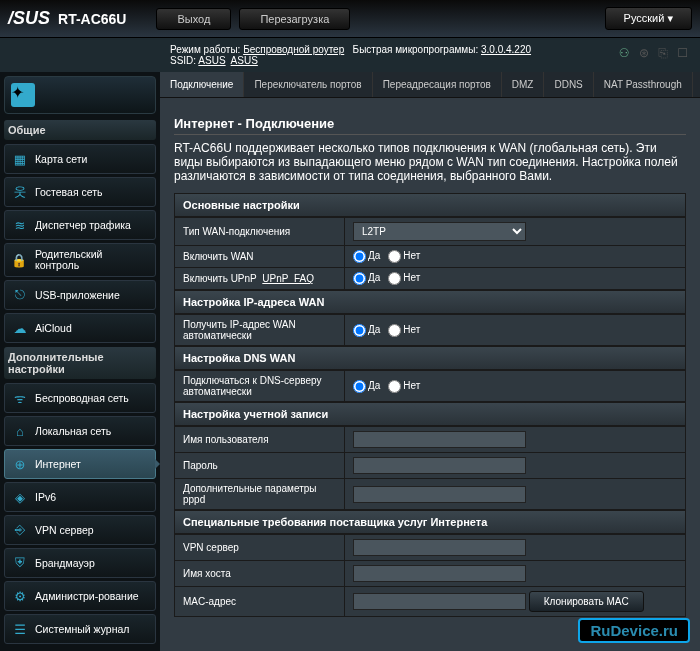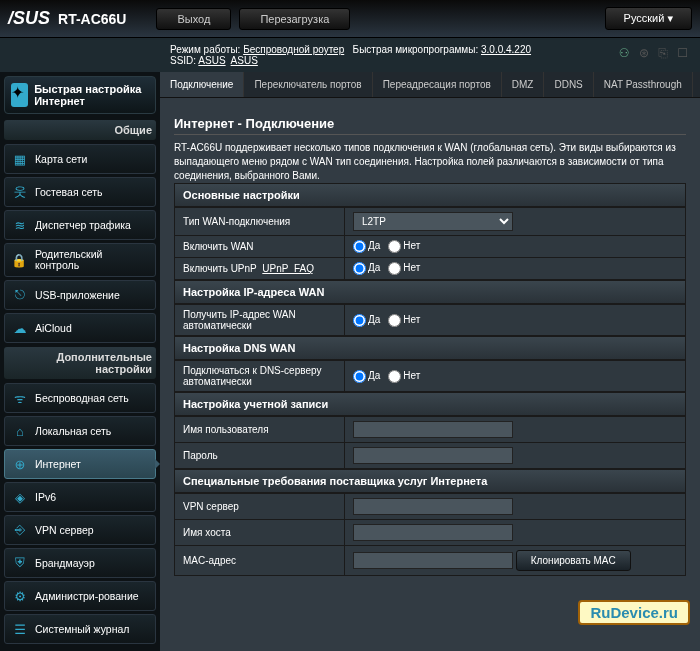--- a/index.html
+++ b/index.html
@@ -12,44 +12,44 @@
 .lang:after{content:" ▾"}
 .info{background:#1e2a30;color:#fff;font-size:10px;padding:5px 10px 5px 170px;display:flex;align-items:center;position:relative;height:34px}
 .info a{color:#fff;}
 .info .icons{position:absolute;right:12px;top:8px;font-size:12px}
 .info .icons span{margin-left:6px;color:#6a8}
 .wrap{display:flex;height:579px}
 .side{width:160px;background:#0d1215;padding:4px}
 .qbox{background:linear-gradient(#1f2e38,#0d1518);border:1px solid #2a3a42;border-radius:4px;padding:6px;display:flex;align-items:center;margin-bottom:6px;cursor:pointer}
 .qbox .ic{width:24px;height:24px;background:#3ac;margin-right:6px;border-radius:3px}
 .qbox .tx{color:#fff;font-size:11px;font-weight:bold;line-height:12px}
-.sect{background:linear-gradient(#2a3840,#1a2528);color:#ddd;font-size:11px;font-weight:bold;text-align:right;padding:4px;border-radius:3px;margin:4px 0}
+.sect{background:linear-gradient(#2a3840,#1a2528);color:#ddd;font-size:11px;font-weight:bold;text-align:left;padding:4px;border-radius:3px;margin:4px 0}
 .nav{background:linear-gradient(#1a252b,#0f1518);border:1px solid #2a3540;border-radius:3px;padding:5px 6px;display:flex;align-items:center;margin-bottom:3px;cursor:pointer}
 .nav.act{background:linear-gradient(#3a5a6a,#2a4550);border-color:#4a7a8a;position:relative}
 .nav.act:after{content:"";position:absolute;right:-5px;top:50%;margin-top:-5px;border-left:5px solid #3a5a6a;border-top:5px solid transparent;border-bottom:5px solid transparent}
 .nav .ic{width:18px;height:18px;margin-right:6px;color:#3ac;font-size:13px;display:inline-flex;align-items:center;justify-content:center}
 .nav .tx{color:#fff;font-size:10.5px;line-height:11px}
 .main{flex:1;background:#323b43;padding:0;overflow-y:auto}
 .tabs{display:flex;background:#21282e;border-bottom:1px solid #111}
 .tab{padding:7px 10px;color:#ccc;font-size:10px;cursor:pointer;border-right:1px solid #333}
 .tab.act{background:#323b43;color:#fff}
 .panel{padding:10px 14px}
 h3{color:#fff;font-size:13px;padding:8px 0 3px;border-bottom:1px solid #555;margin-bottom:6px}
-.desc{color:#fff;font-size:10px;line-height:14px;}
+.desc{color:#fff;font-size:12px;line-height:14px;margin-bottom:10px}
 .sh{background:linear-gradient(#3a454d,#2a3238);color:#fff;font-size:11px;font-weight:bold;padding:5px 8px;border:1px solid #1a1a1a}
 table{width:100%;border-collapse:collapse}
 td{padding:4px 8px;border:1px solid #1a1a1a;background:#2f383f;color:#fff;font-size:10px}
 td:first-child{width:170px}
 td a{color:#fff;text-decoration:underline}
-select,input[type=text]{background:#4a555d;border:1px solid #222;color:#fff;padding:2px 4px;font-size:10px;width:160px}
+select,input[type=text]{background:#4a555d;border:1px solid #222;color:#fff;padding:2px 4px;font-size:10px;width:173px}
 .radio{font-size:10px;color:#fff}
 .radio input{margin-right:2px;vertical-align:middle}
 .radio label{margin-right:8px}
 .btn{background:linear-gradient(#3a454d,#1a2228);color:#fff;border:1px solid #111;padding:4px 14px;font-size:10px;border-radius:3px;cursor:pointer}
-.wm{position:absolute;bottom:26px;right:10px;background:#fef9c3;color:#2a8cb0;font-size:15px;font-weight:bold;padding:2px 10px;border-radius:4px;border:2px solid #a16207}
+.wm{position:absolute;bottom:8px;right:10px;background:#000000;color:#2a8cb0;font-size:15px;font-weight:bold;padding:2px 10px;border-radius:4px;border:2px solid #0ea5e9}
 </style>
 </head>
 <body>
 
 <div class="top">
   <span class="logo">/SUS</span>
   <span class="model">RT-AC66U</span>
   <button class="tbtn">Выход</button>
   <button class="tbtn">Перезагрузка</button>
   <button class="lang">Русский</button>
@@ -70,21 +70,20 @@
     <span style="color:#555">⊛</span>
     <span style="color:#555">⎘</span>
     <span style="color:#555">☐</span>
   </div>
 </div>
 
 <div class="wrap">
   <div class="side">
     <div class="qbox">
       <div class="ic">✦</div>
-      <div class="tx">Быстрая настройка Интернет</div>
     </div>
     <div class="sect">Общие</div>
     <div class="nav">
         <span class="ic">▦</span>
         <span class="tx">Карта сети</span>
       </div>
     <div class="nav">
         <span class="ic">웃</span>
         <span class="tx">Гостевая сеть</span>
       </div>
@@ -194,20 +193,24 @@
       <table>
         <tbody>
             <tr>
               <td>Имя пользователя</td>
               <td><input type="text" style=""></td>
             </tr>
         <tr>
               <td>Пароль</td>
               <td><input type="text" style=""></td>
             </tr>
+        <tr>
+              <td>Дополнительные параметры pppd</td>
+              <td><input type="text" style=""></td>
+            </tr>
       </tbody>
         </table>
 
       <div class="sh">Специальные требования поставщика услуг Интернета</div>
       <table>
         <tbody>
             <tr>
               <td>VPN сервер</td>
               <td><input type="text" style=""></td>
             </tr>

